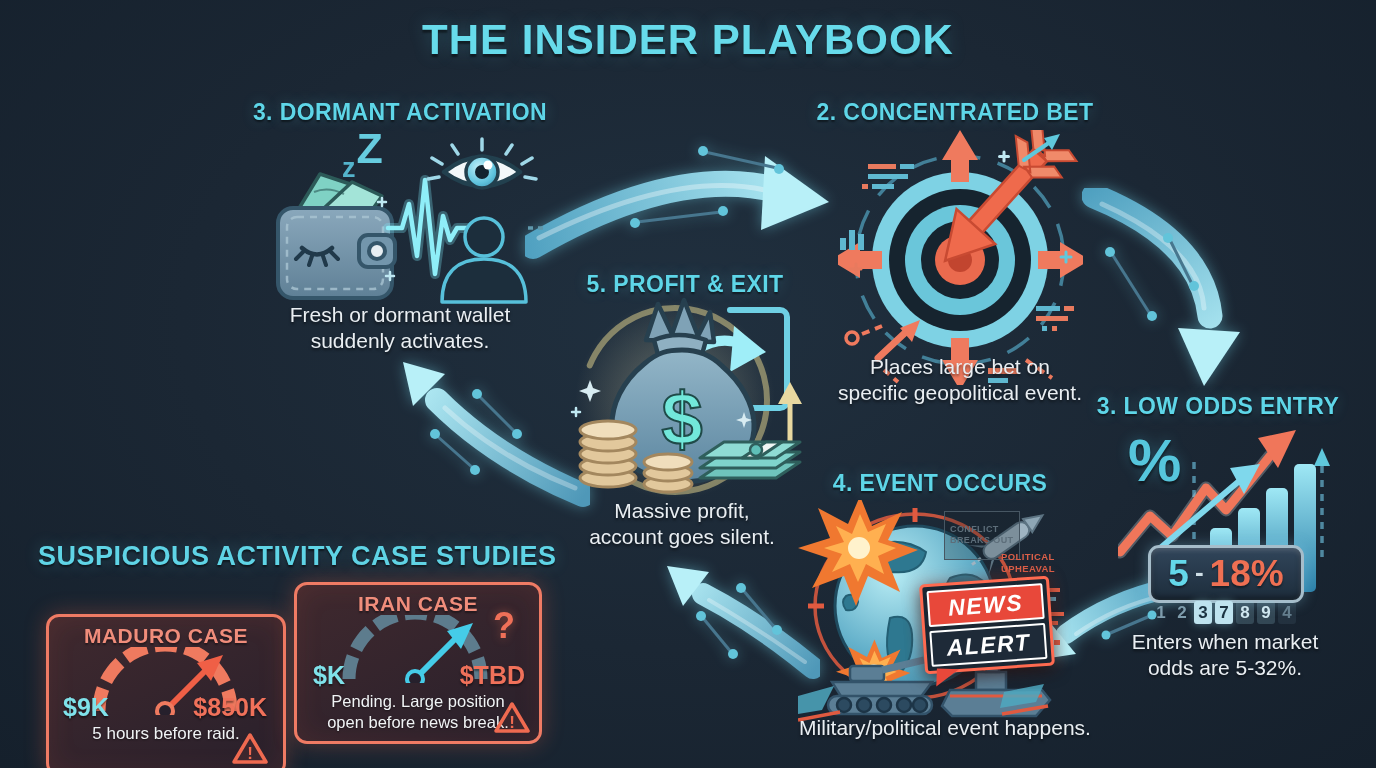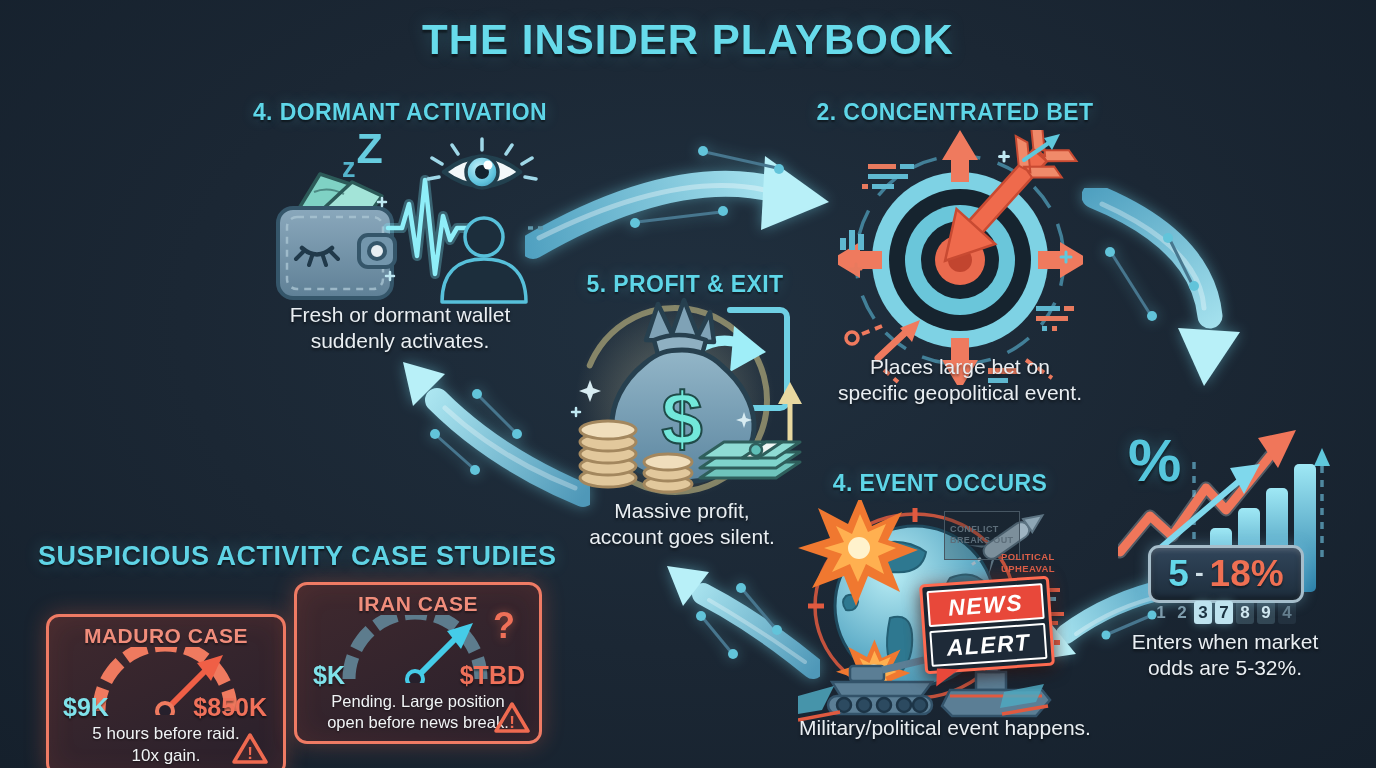--- a/index.html
+++ b/index.html
@@ -184,21 +184,21 @@
     <path d="M200,148 Q124,118 70,68" stroke="rgba(255,255,255,.3)" stroke-width="5" fill="none" stroke-linecap="round"></path>
     <polygon points="28,22 70,34 38,66" fill="#b8f0f8"></polygon>
     <line x1="104" y1="56" x2="140" y2="92" stroke="#47768e" stroke-width="3"></line>
     <circle cx="102" cy="54" r="5" fill="#62c4da"></circle>
       <circle cx="142" cy="94" r="5" fill="#62c4da"></circle>
     <line x1="62" y1="96" x2="98" y2="128" stroke="#47768e" stroke-width="3"></line>
     <circle cx="60" cy="94" r="5" fill="#62c4da"></circle>
       <circle cx="100" cy="130" r="5" fill="#62c4da"></circle>
   </svg>
 
-  <div class="abs step-h ctr txt" style="left:225px;top:99px;width:350px;">4. DORMANT ACTIVATION</div>
+  <div class="abs step-h ctr txt" style="left:225px;top:99px;width:350px;">3. DORMANT ACTIVATION</div>
 
   <div class="abs zz txt">
     <span class="z1">z</span><span class="z2">Z</span>
   </div>
 
   <svg class="abs icon" style="left:262px;top:132px;" width="285" height="175" viewBox="0 0 285 175">
     <defs>
       <linearGradient id="walletG" x1="0" y1="0" x2="0" y2="1">
         <stop offset="0" stop-color="#8aa8bc"></stop>
           <stop offset="1" stop-color="#5f8096"></stop>
@@ -302,20 +302,21 @@
       <polygon points="222,4 206,8 214,20" fill="#5fc8dc"></polygon>
       <path d="M166,22 v9 M161.5,26.5 h9" stroke="#bfe8f2" stroke-width="3" stroke-linecap="round"></path>
     </g>
   </svg>
 
   <div class="abs cap ctr txt" style="left:810px;top:354px;width:300px;">
     <div>Places large bet on</div>
     <div>specific geopolitical event.</div>
   </div>
 
+  <div class="abs step-h ctr txt" style="left:1068px;top:393px;width:300px;">3. LOW ODDS ENTRY</div>
 
   <div class="abs pct txt">%</div>
 
   <svg class="abs icon" style="left:1118px;top:424px;" width="215" height="175" viewBox="0 0 215 175">
     <defs>
         <linearGradient id="barG" x1="0" y1="0" x2="0" y2="1">
       <stop offset="0" stop-color="#9fe8f5"></stop>
           <stop offset="1" stop-color="#2b7fa8"></stop>
         </linearGradient>
       </defs>
@@ -524,21 +525,20 @@
     <svg class="abs" style="left:34px;top:30px;" width="166" height="68" viewBox="0 0 166 68">
       <path d="M16,64 A64,64 0 0 1 148,64" fill="none" stroke="#ef7a5f" stroke-width="13" stroke-dasharray="23 8"></path>
       <line x1="82" y1="64" x2="124" y2="22" stroke="#ef5f46" stroke-width="6" stroke-linecap="round"></line>
       <polygon points="140,8 114,16 128,34" fill="#ef5f46"></polygon>
       <circle cx="82" cy="64" r="8" fill="#26202c" stroke="#ef7a5f" stroke-width="4"></circle>
     </svg>
     <span class="v v-cyan" style="left:14px;">$9K</span>
     <span class="v v-salmon" style="right:16px;">$850K</span>
     <div class="c-cap">
       <div>5 hours before raid.</div>
-      <div>10x gain.</div>
     </div>
     <svg class="abs" style="right:14px;bottom:7px;" width="38" height="34" viewBox="0 0 38 34">
       <path d="M19,3 L35,30 H3 Z" fill="rgba(239,106,80,.08)" stroke="#ef6a50" stroke-width="3.5" stroke-linejoin="round"></path>
       <text x="19" y="27" text-anchor="middle" font-family="Liberation Sans, sans-serif" font-size="17" font-weight="800" fill="#ef6a50">!</text>
     </svg>
   </div>
 
   <div class="abs card card-iran">
     <div class="c-title">IRAN CASE</div>
     <svg class="abs" style="left:36px;top:30px;" width="166" height="68" viewBox="0 0 166 68">

